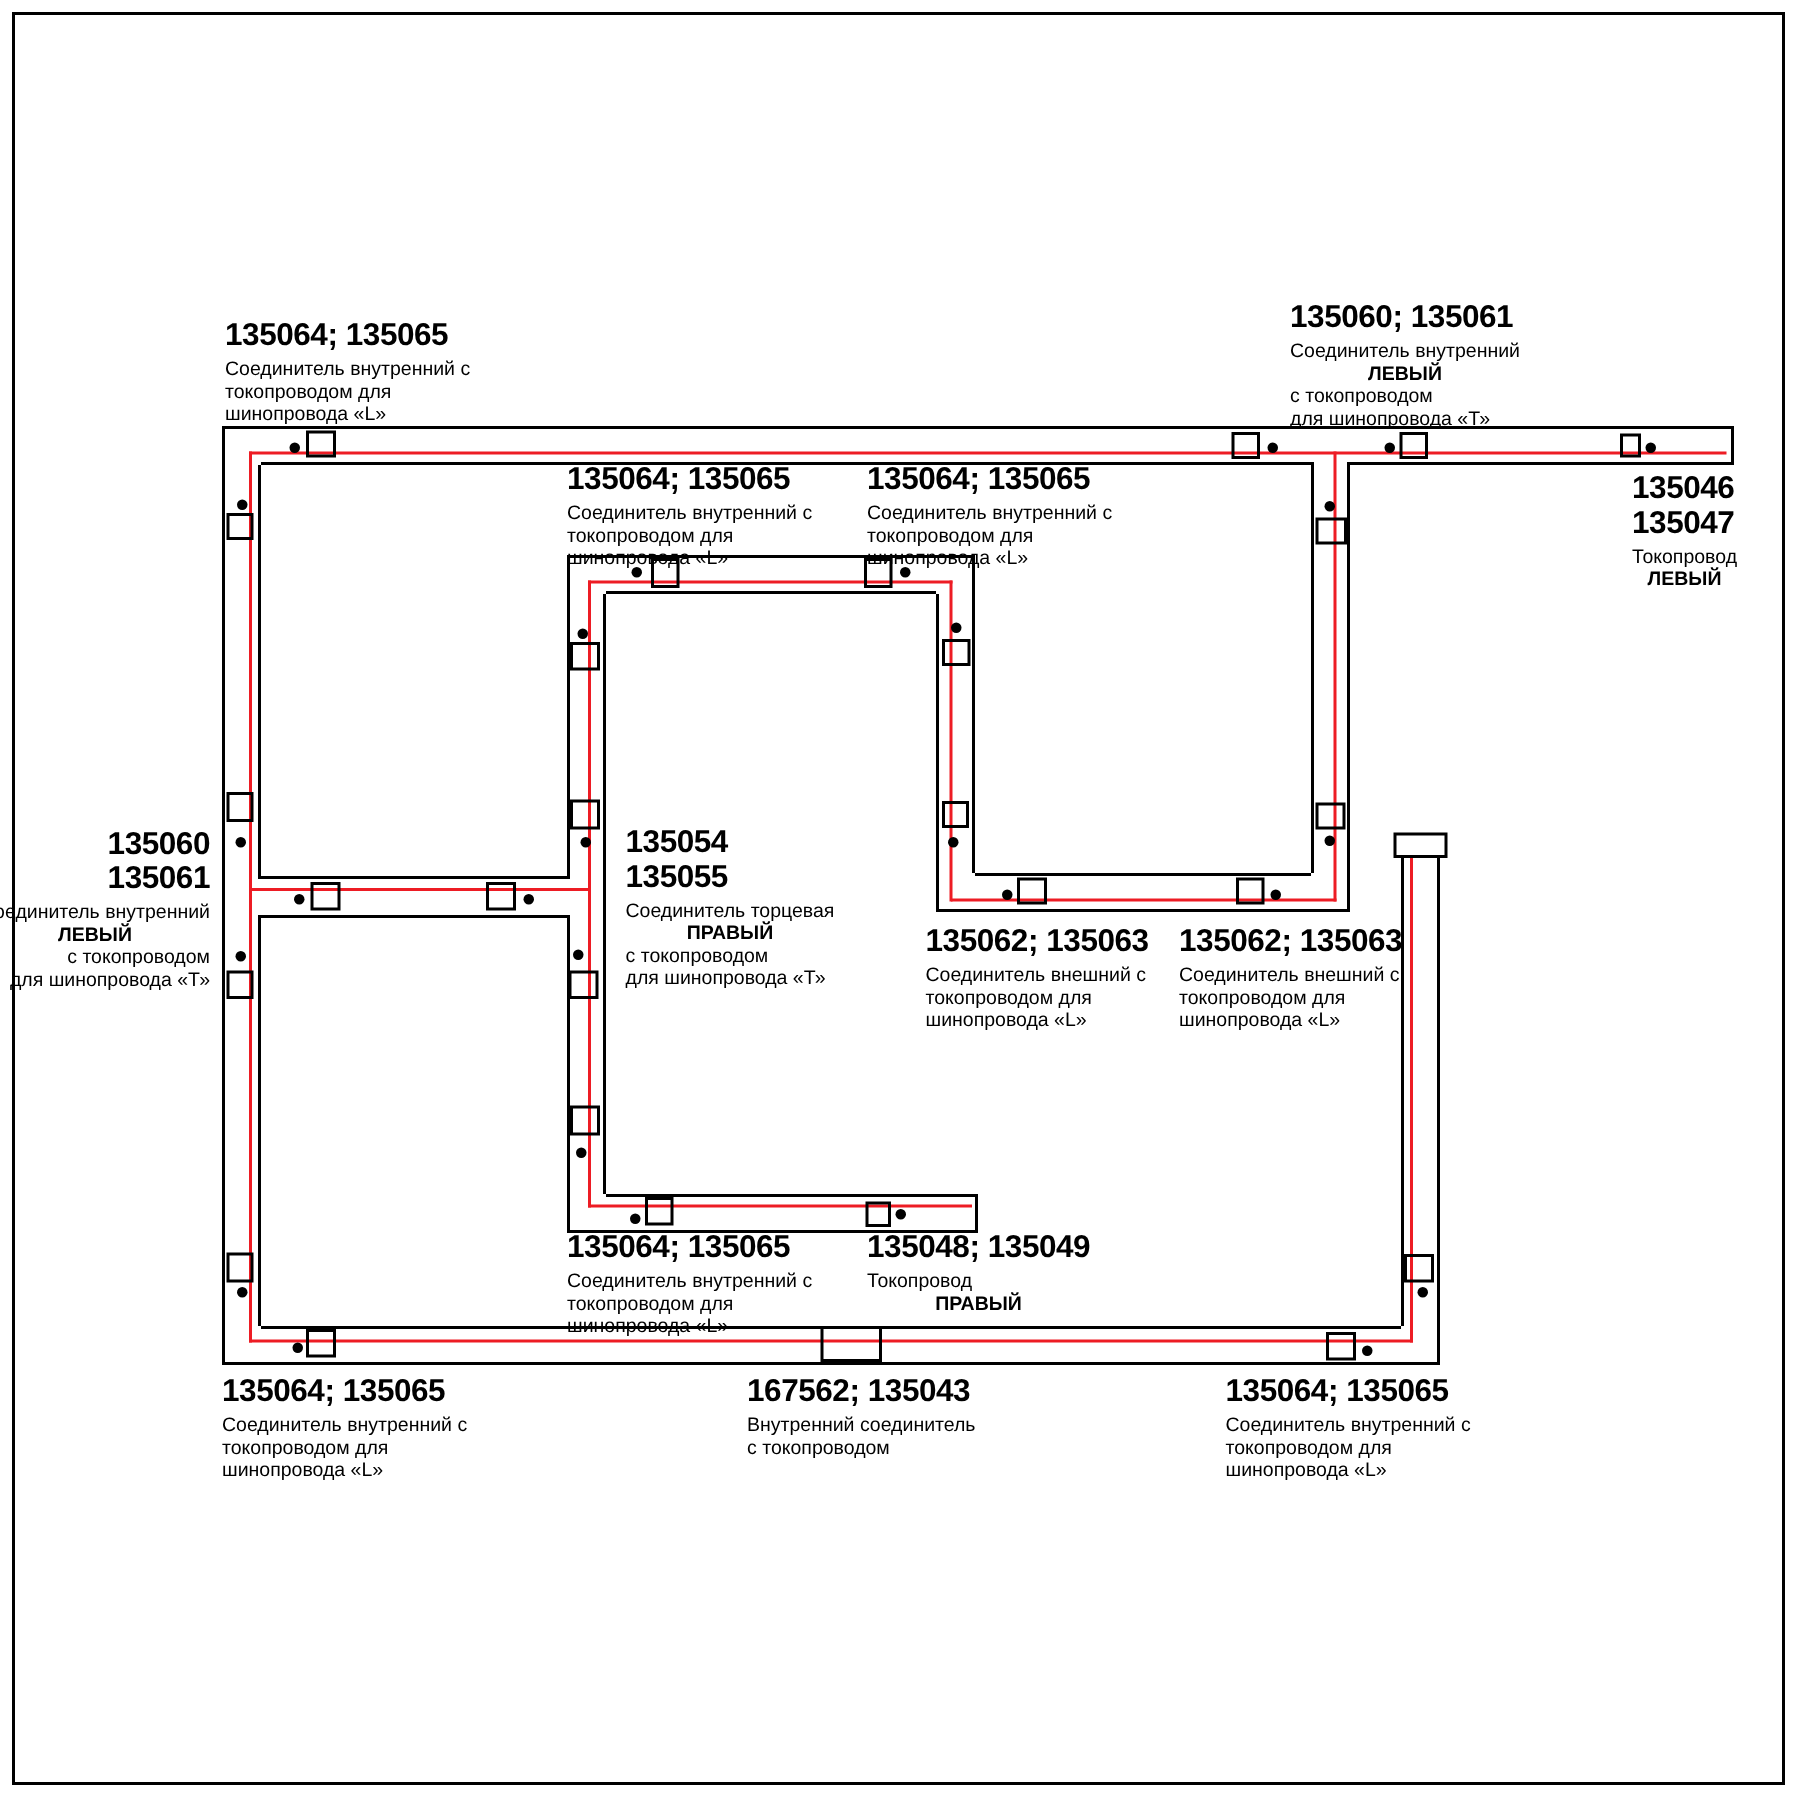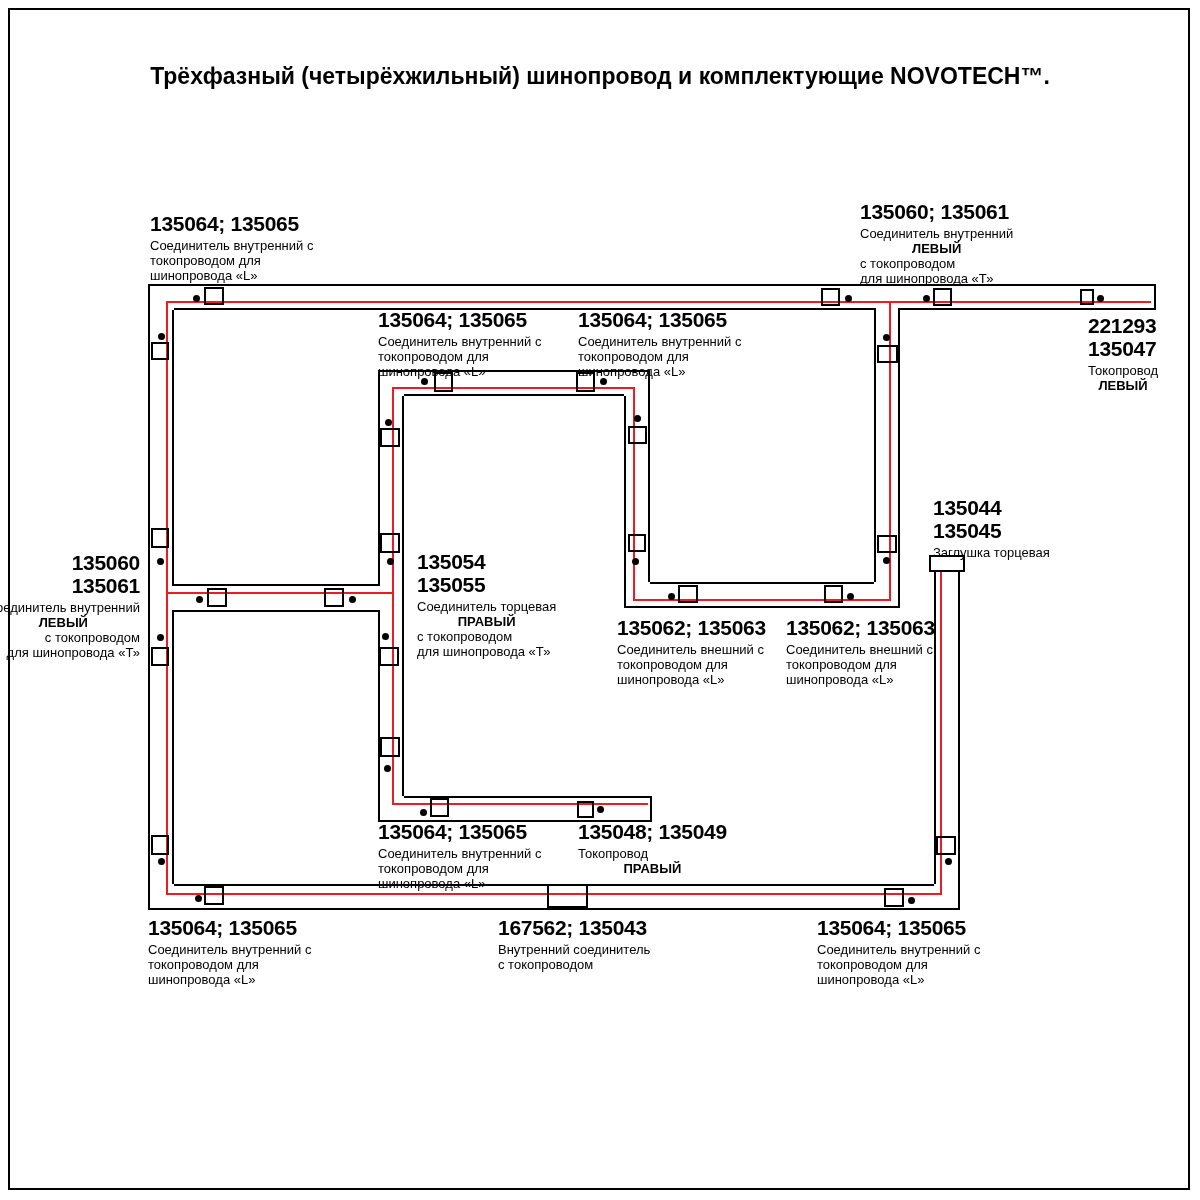--- a/index.html
+++ b/index.html
@@ -30,21 +30,20 @@
   .lbl-desc{font-size:13px;line-height:15px;}
   .lbl-desc-bold{font-weight:bold;text-align:center;}
   .lbl-num + .lbl-desc{margin-top:3px;}
 </style>
 </head>
 <body>
 
 <div class="page-border"></div>
 
 <div class="title">
-  <div>Трёхфазный (четырёхжильный) шинопровод и комплектующие NOVOTECH™.</div>
 </div>
 
 <div id="diagram">
     <div class="seg" style="left: 148px; top: 284px; width: 1008px; height: 26px;"></div>
     <div class="seg" style="left: 148px; top: 284px; width: 26px; height: 626px;"></div>
     <div class="seg" style="left: 148px; top: 884px; width: 812px; height: 26px;"></div>
     <div class="seg" style="left: 934px; top: 570px; width: 26px; height: 340px;"></div>
     <div class="seg" style="left: 874px; top: 308px; width: 26px; height: 300px;"></div>
     <div class="seg" style="left: 624px; top: 582px; width: 276px; height: 26px;"></div>
     <div class="seg" style="left: 624px; top: 370px; width: 26px; height: 238px;"></div>
@@ -149,46 +148,41 @@
       <div class="lbl-desc">шинопровода «L»</div>
     </div>
     <div class="lbl" style="top: 200px; left: 860px;">
       <div class="lbl-num">135060; 135061</div>
       <div class="lbl-desc">Соединитель внутренний</div>
       <div class="lbl-desc lbl-desc-bold">ЛЕВЫЙ</div>
       <div class="lbl-desc">с токопроводом</div>
       <div class="lbl-desc">для шинопровода «Т»</div>
     </div>
     <div class="lbl" style="top: 314px; left: 1088px;">
-      <div class="lbl-num">221293</div>
+      <div class="lbl-num">135046</div>
       <div class="lbl-num">135047</div>
       <div class="lbl-desc">Токопровод</div>
       <div class="lbl-desc lbl-desc-bold">ЛЕВЫЙ</div>
     </div>
     <div class="lbl" style="top: 551px; right: 1060px; text-align: right;">
       <div class="lbl-num">135060</div>
       <div class="lbl-num">135061</div>
       <div class="lbl-desc">Соединитель внутренний</div>
       <div class="lbl-desc lbl-desc-bold">ЛЕВЫЙ</div>
       <div class="lbl-desc">с токопроводом</div>
       <div class="lbl-desc">для шинопровода «Т»</div>
     </div>
     <div class="lbl" style="top: 550px; left: 417px;">
       <div class="lbl-num">135054</div>
       <div class="lbl-num">135055</div>
       <div class="lbl-desc">Соединитель торцевая</div>
       <div class="lbl-desc lbl-desc-bold">ПРАВЫЙ</div>
       <div class="lbl-desc">с токопроводом</div>
       <div class="lbl-desc">для шинопровода «Т»</div>
     </div>
-    <div class="lbl" style="top: 496px; left: 933px;">
-      <div class="lbl-num">135044</div>
-      <div class="lbl-num">135045</div>
-      <div class="lbl-desc">Заглушка торцевая</div>
-    </div>
     <div class="lbl" style="top: 616px; left: 617px;">
       <div class="lbl-num">135062; 135063</div>
       <div class="lbl-desc">Соединитель внешний с</div>
       <div class="lbl-desc">токопроводом для</div>
       <div class="lbl-desc">шинопровода «L»</div>
     </div>
     <div class="lbl" style="top: 616px; left: 786px;">
       <div class="lbl-num">135062; 135063</div>
       <div class="lbl-desc">Соединитель внешний с</div>
       <div class="lbl-desc">токопроводом для</div>

